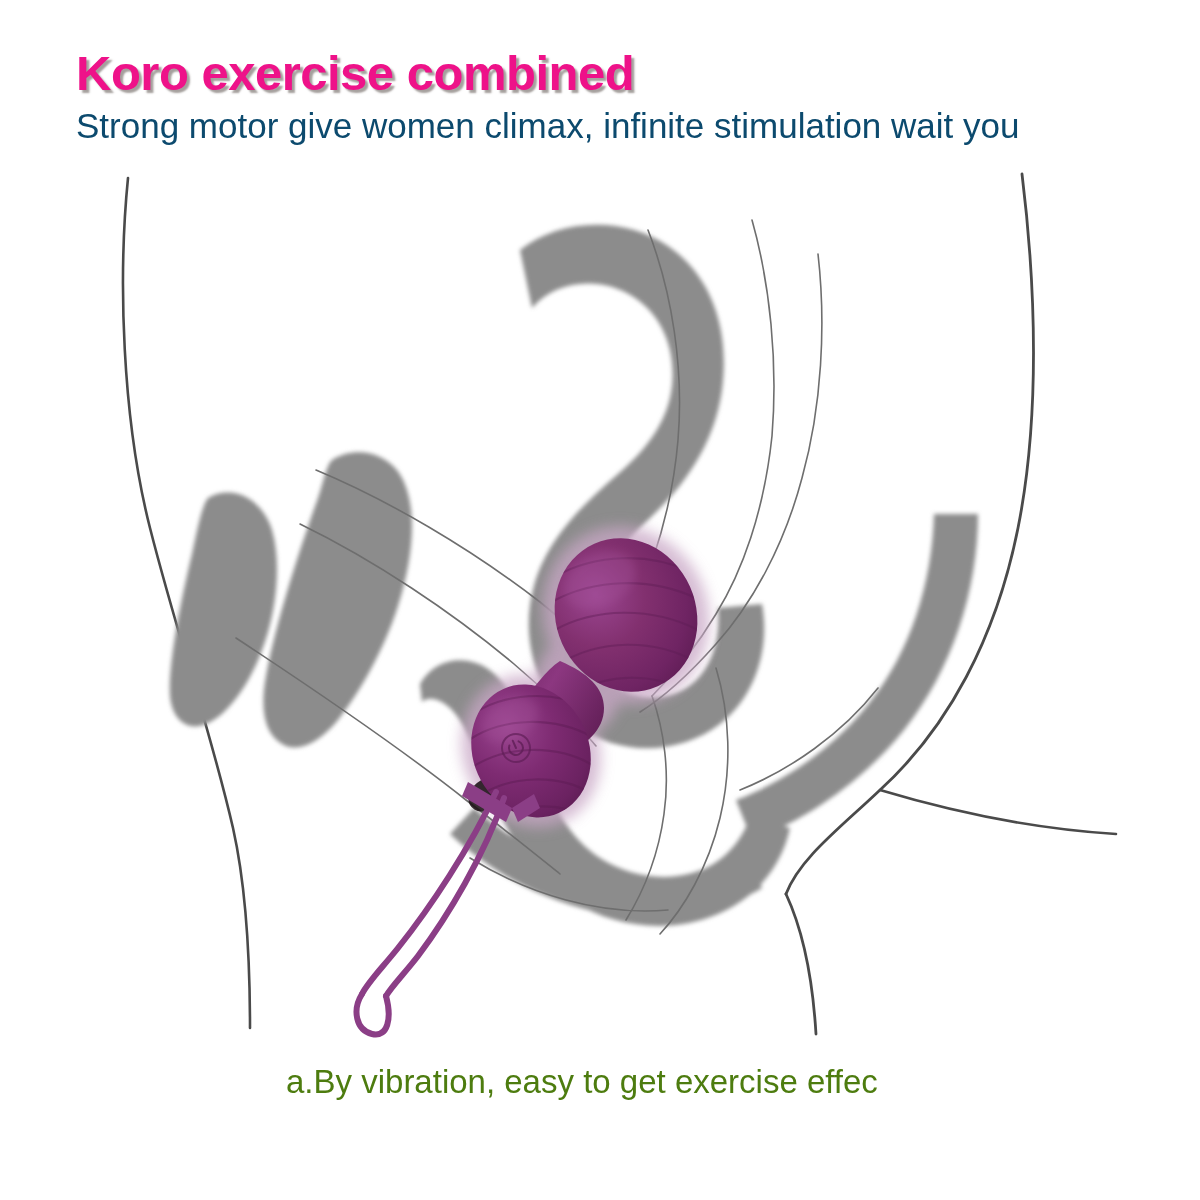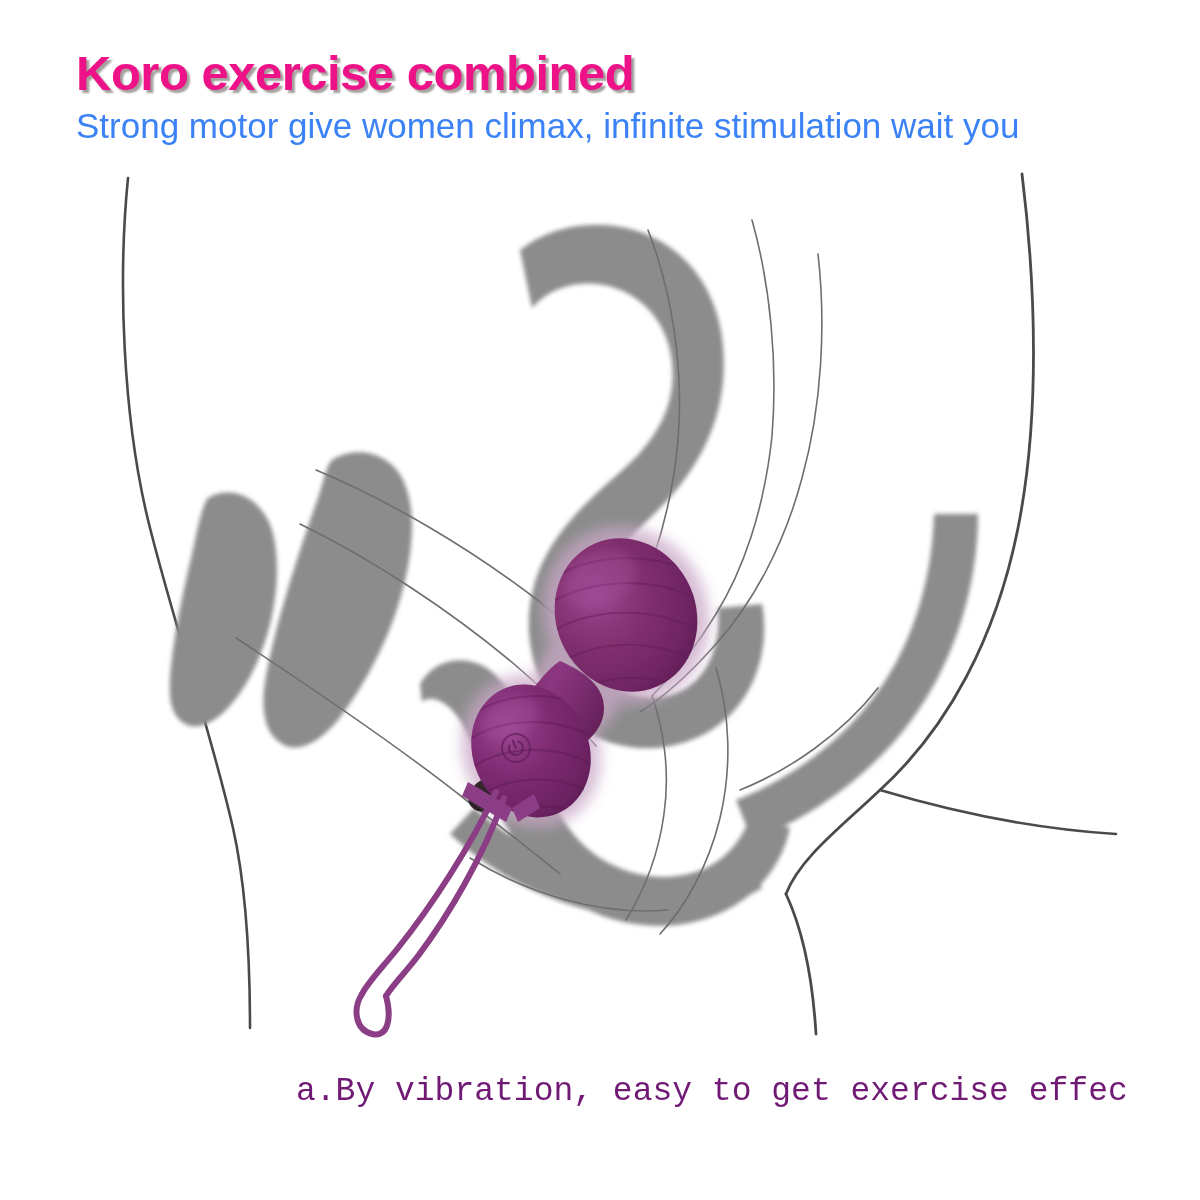--- a/index.html
+++ b/index.html
@@ -34,21 +34,21 @@
     color: #EE1289;
     margin: 0;
     line-height: 1.05;
     text-shadow: 3px 3px 2px rgba(90,80,75,0.55);
     white-space: nowrap;
   }
   #subtitle {
     font-family: "Liberation Sans", sans-serif;
     font-size: 35px;
     font-weight: normal;
-    color: #3b82f6;
+    color: #0c4a6e;
     margin: 8px 0 0 0;
     line-height: 1.1;
     white-space: nowrap;
   }
 
   
   #illustration {
     position: absolute;
     left: 0;
     top: 168px;
@@ -62,26 +62,26 @@
   }
 
   
   #footer-block {
     position: absolute;
     left: 284px;
     top: 1056px;
     width: 900px;
   }
   .footer-line {
-    font-family: Liberation Mono, monospace;
+    font-family: Liberation Sans, sans-serif;
     font-size: 33px;
-    color: #701a75;
+    color: #4d7c0f;
     line-height: 1.48;
     white-space: nowrap;
-    margin: 12px;
+    margin: 2px;
   }
 </style>
 </head>
 <body>
 
 <div id="page">
 
   <div id="header-block">
     <h1 id="main-title">Koro exercise combined</h1>
     <p id="subtitle">Strong motor give women climax, infinite stimulation wait you</p>

